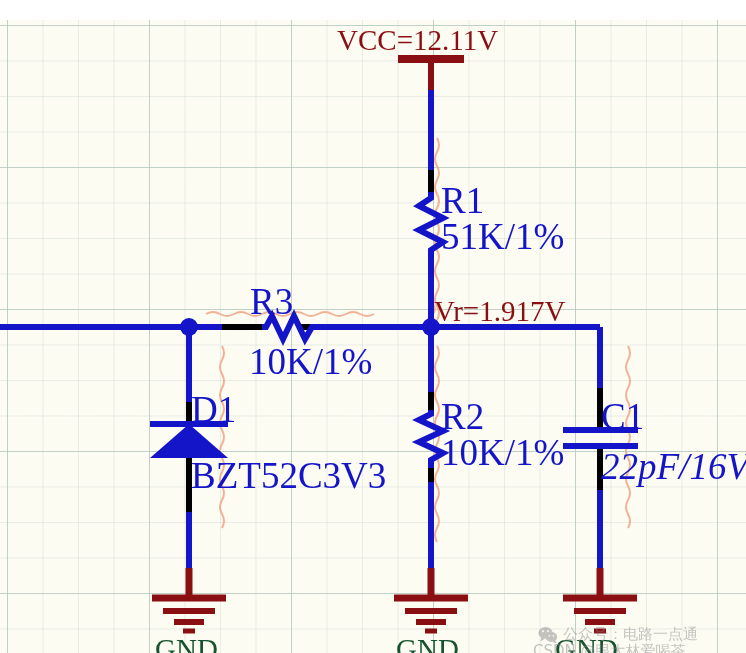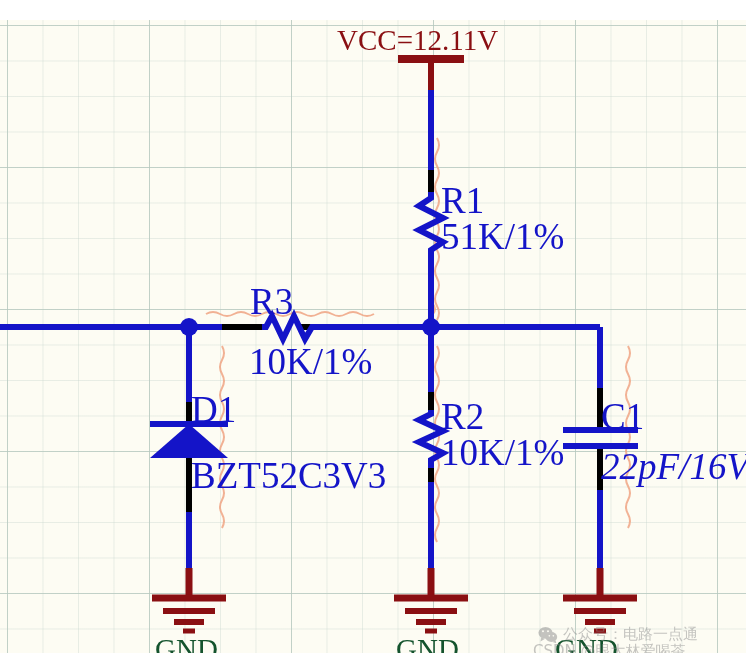--- a/index.html
+++ b/index.html
@@ -201,20 +201,21 @@
       <line x1="594" y1="611" x2="606" y2="611" stroke-width="5"></line>
     </g>
 
     <g fill="#1414c8">
       <circle cx="189" cy="307" r="9"></circle>
       <circle cx="431" cy="307" r="9"></circle>
     </g>
   </svg>
 
   <div class="lbl net-label" style="left:337px; top:6px;">VCC=12.11V</div>
+  <div class="lbl net-label" style="left:434px; top:277px;">Vr=1.917V</div>
 
   <div class="lbl gnd-label" style="left:155px; top:615px;">GND</div>
   <div class="lbl gnd-label" style="left:396px; top:615px;">GND</div>
   <div class="lbl gnd-label" style="left:555px; top:615px;">GND</div>
 
   <div class="lbl ref-label" style="left:441px; top:162px;">R1</div>
   <div class="lbl ref-label" style="left:441px; top:198px;">51K/1%</div>
 
   <div class="lbl ref-label" style="left:250px; top:263px;">R3</div>
   <div class="lbl ref-label" style="left:249px; top:323px;">10K/1%</div>

